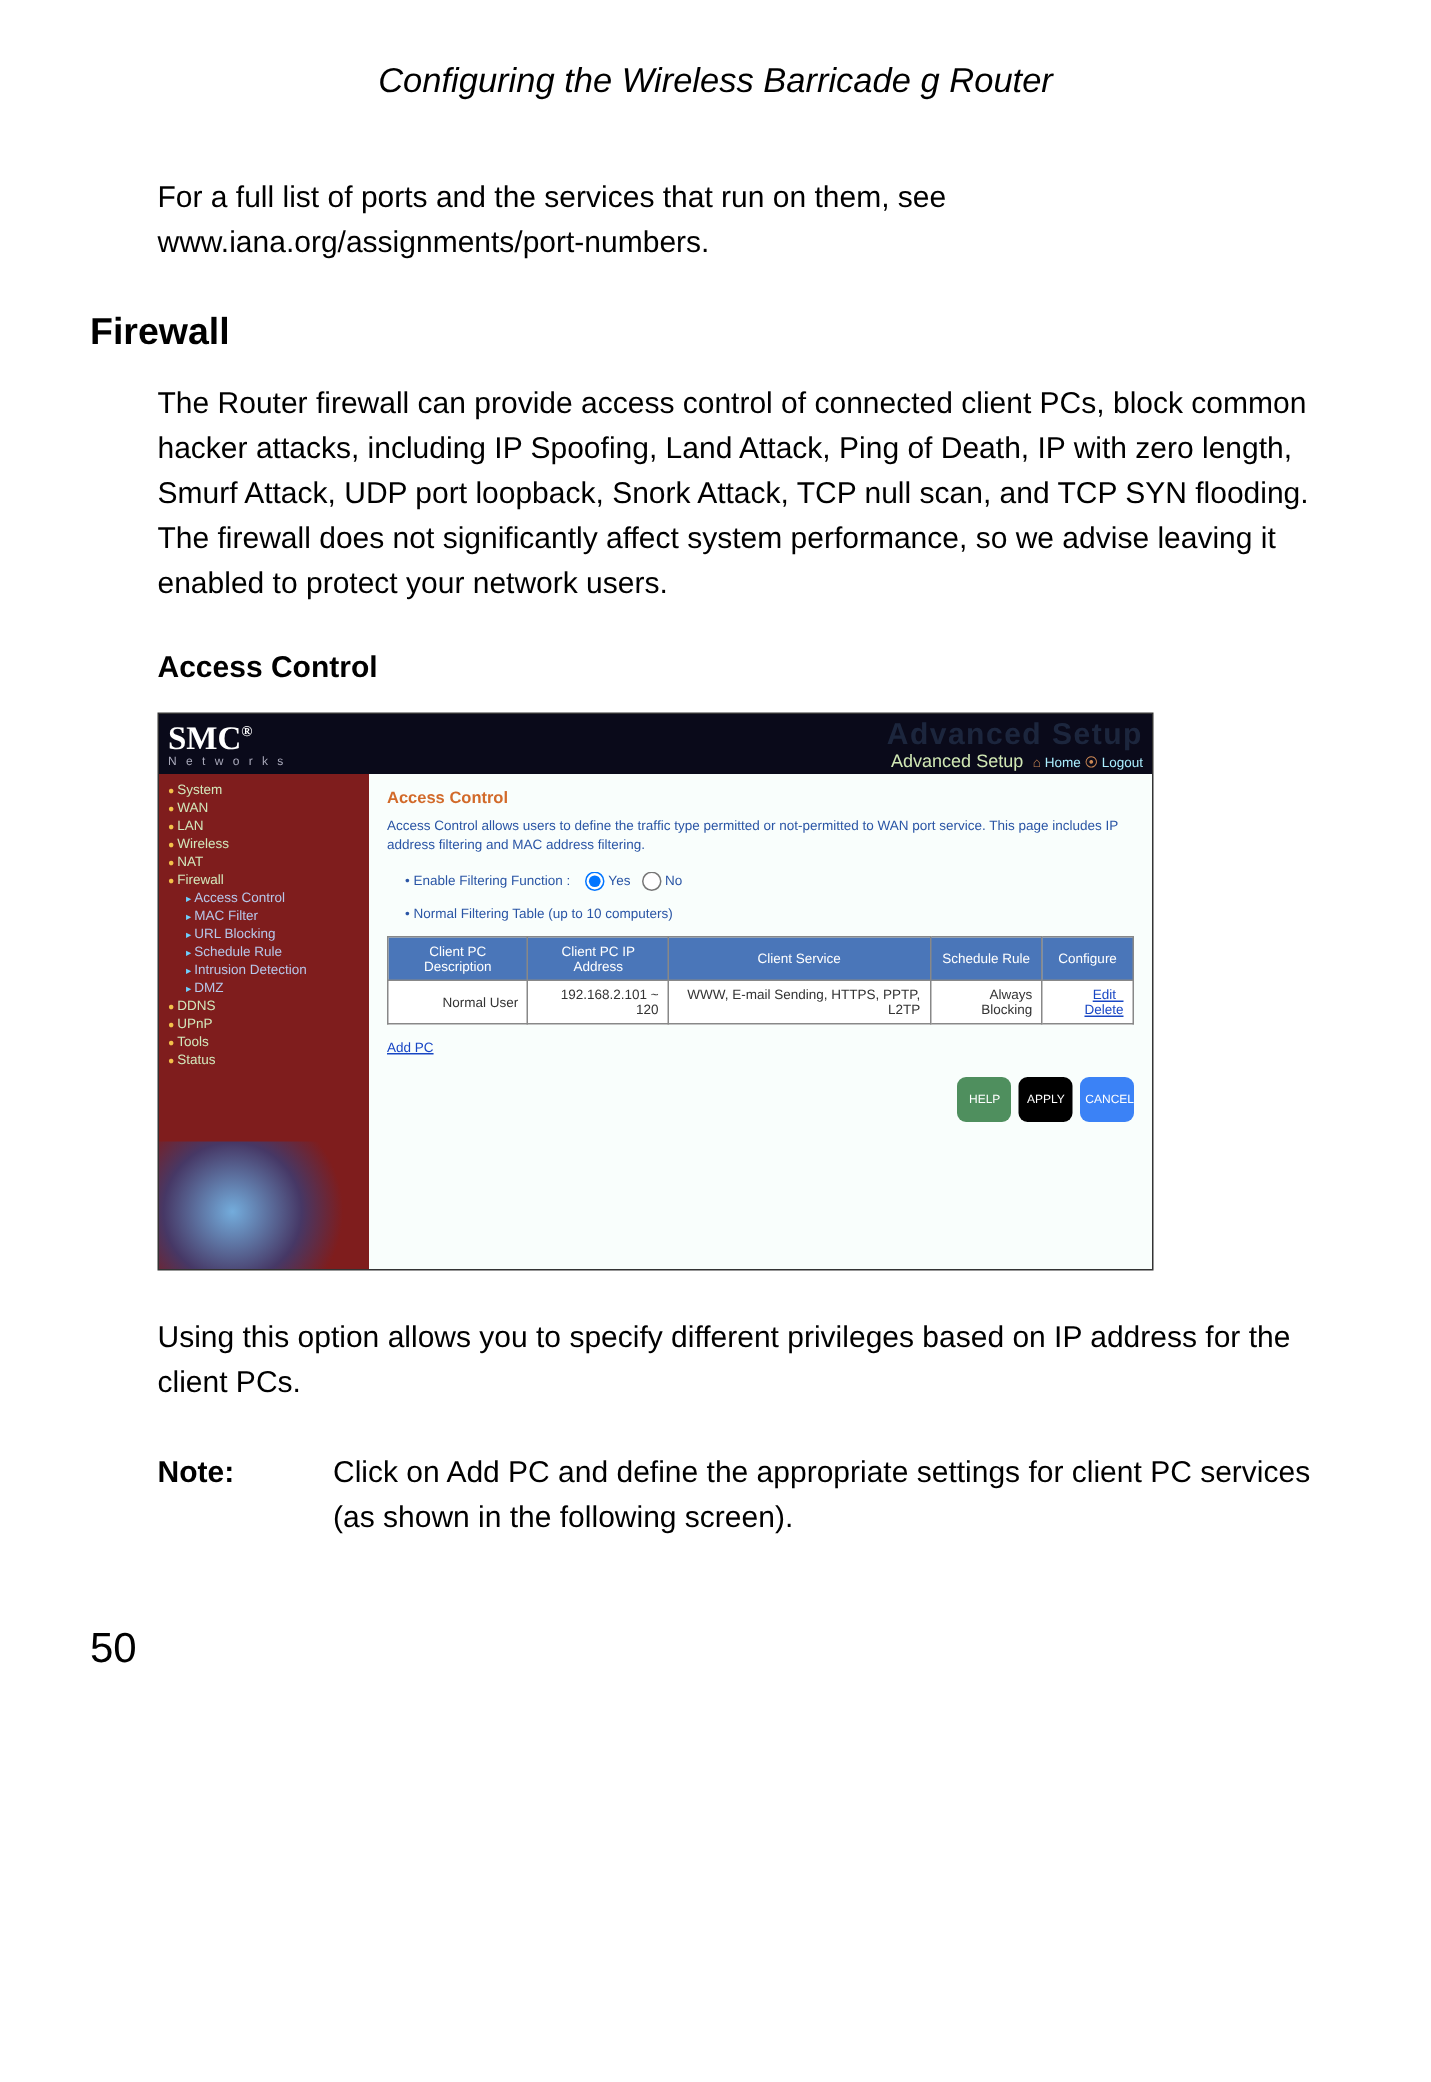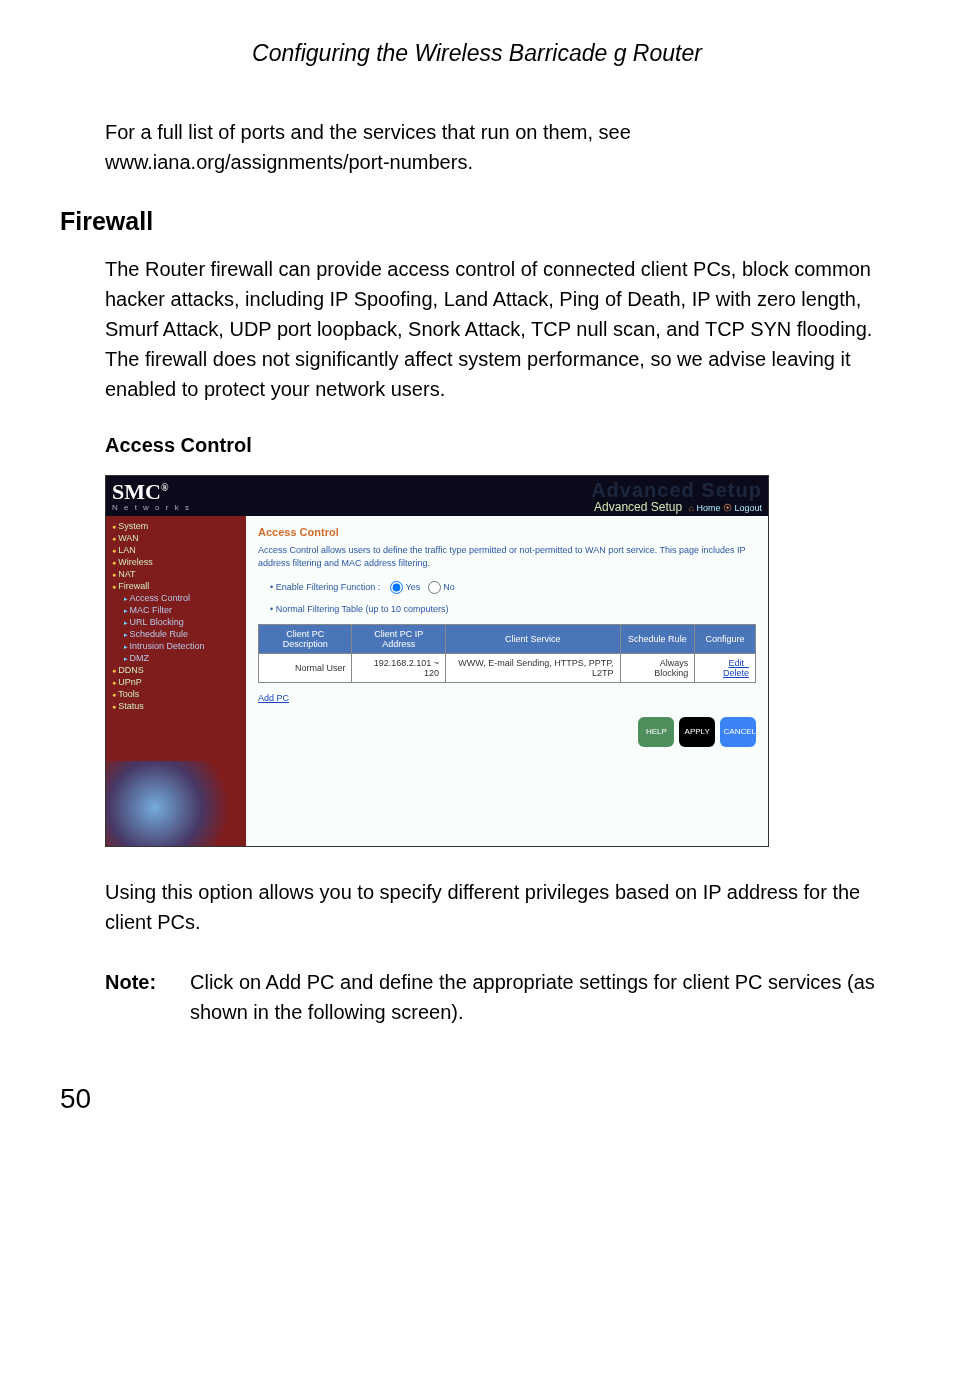--- a/index.html
+++ b/index.html
@@ -189,20 +189,21 @@
     }
     .btn-help { background: #4f8f5e; }
     .btn-apply { background: #000000; }
     .btn-cancel { background: #3b82f6; text-align: right; }
     .note-row {
       display: flex;
       font-size: 20px;
       line-height: 1.5;
       margin-left: 45px;
       margin-bottom: 52px;
+      gap: 32px;
     }
     .note-label { font-weight: bold; width: 85px; flex-shrink: 0; }
     .page-num {
       font-size: 28px;
       margin-top: 56px;
     }
   </style>
 </head>
 <body>
 

